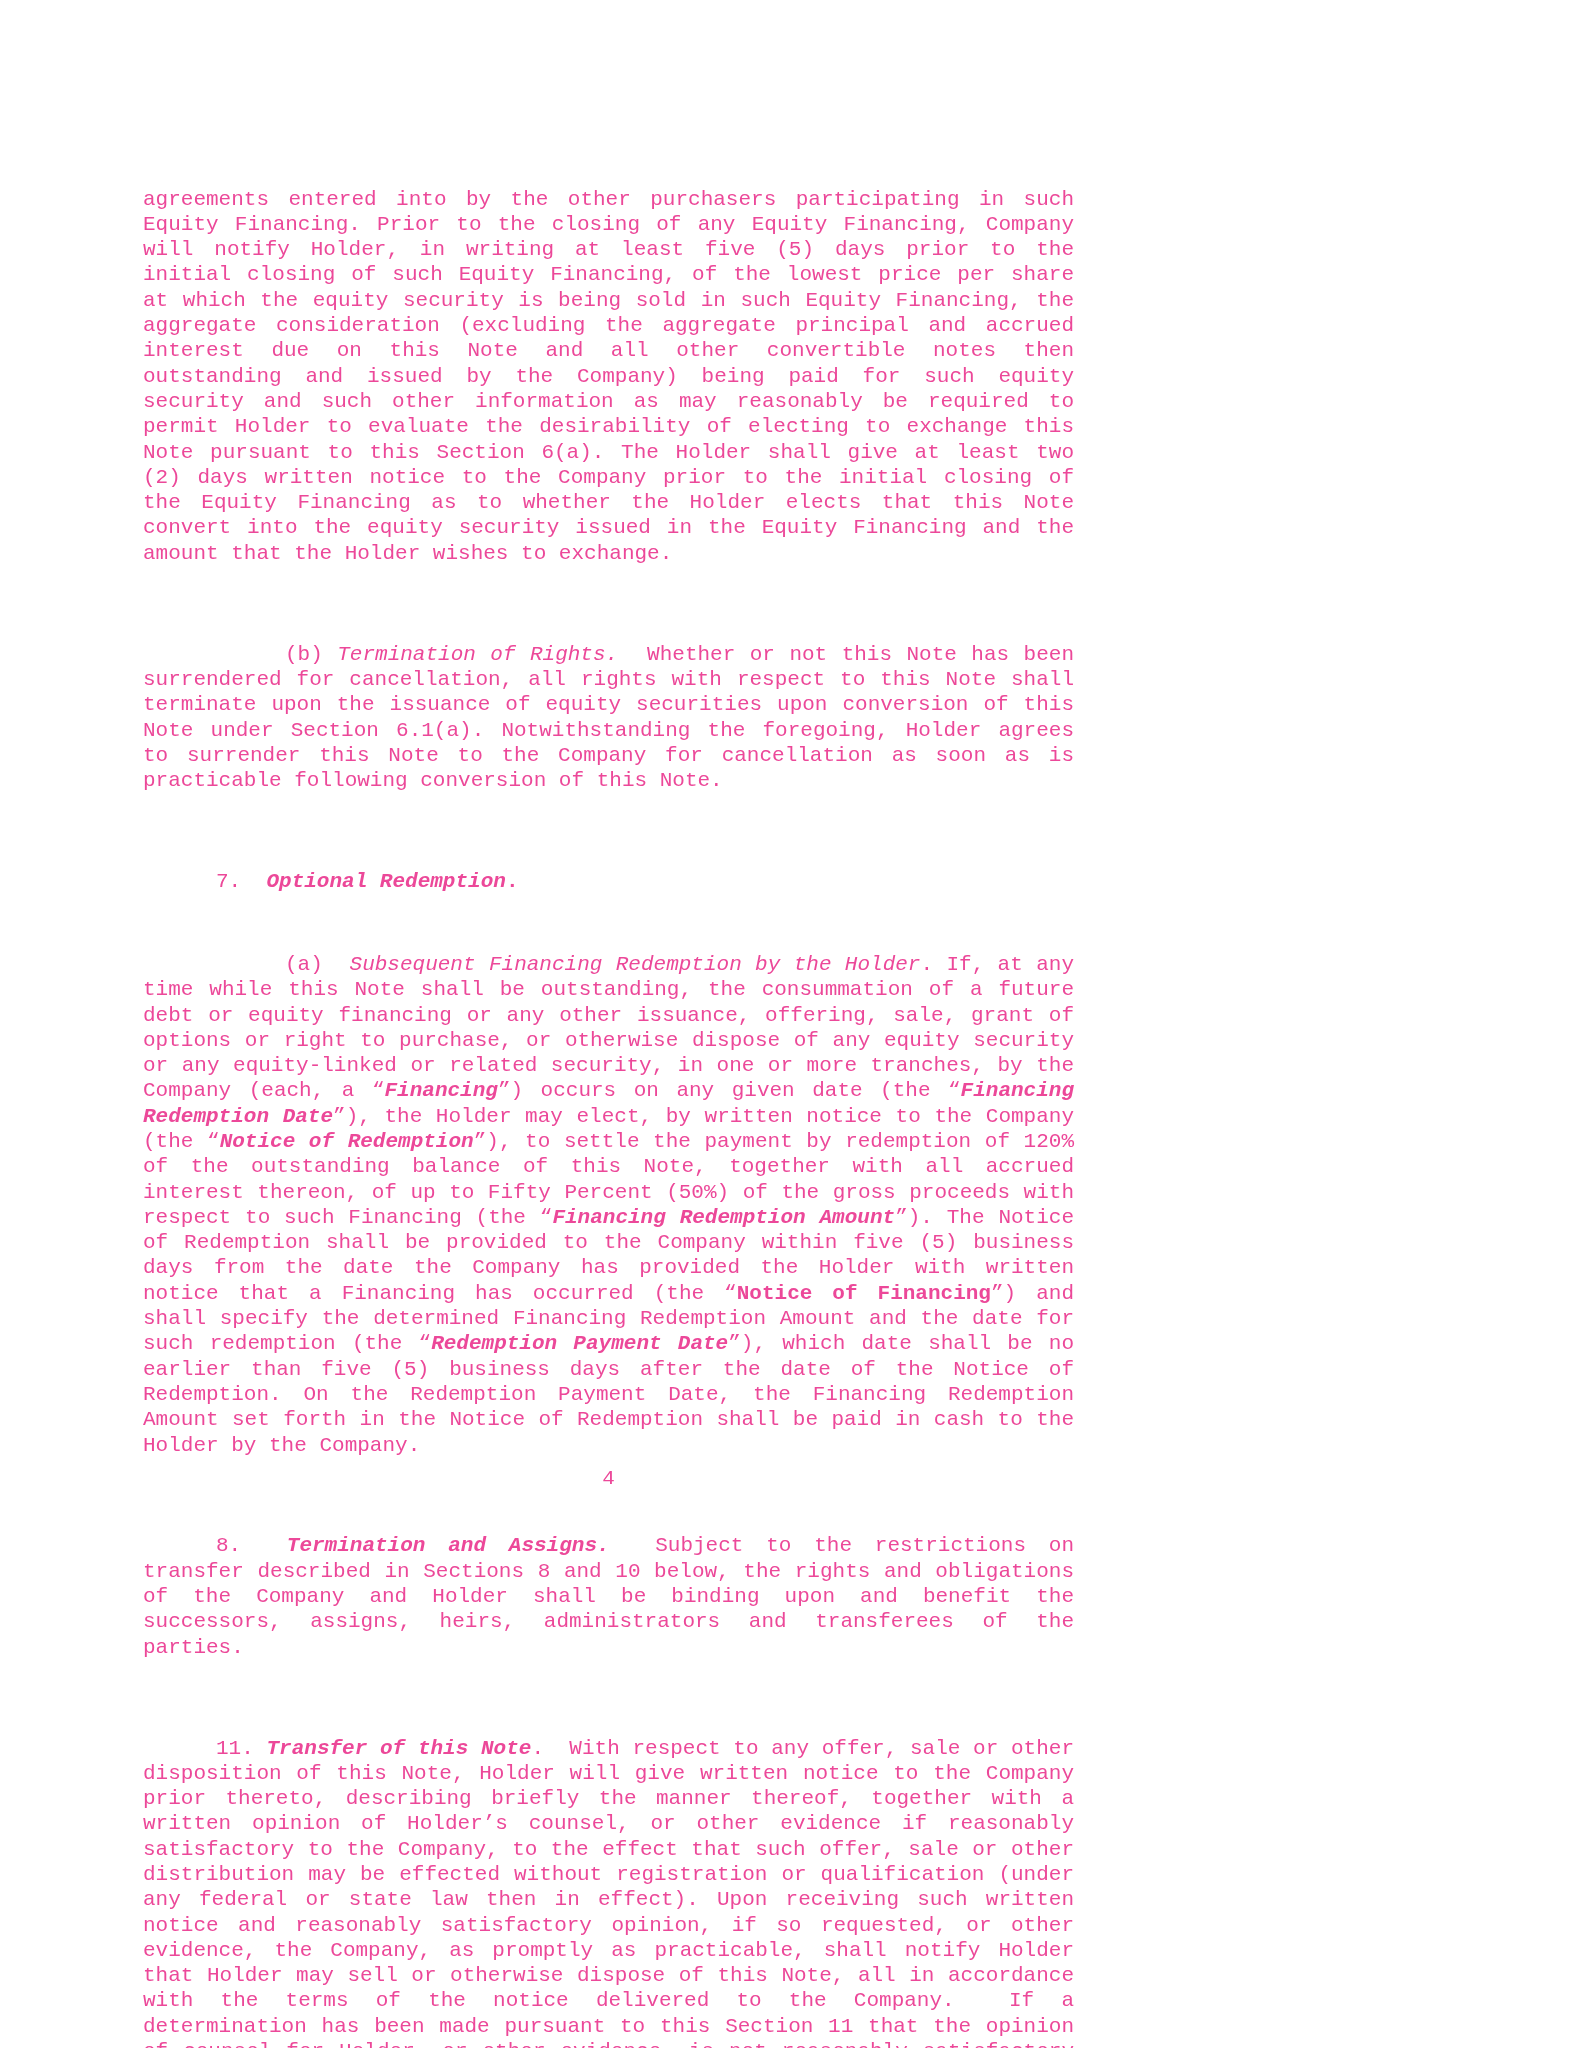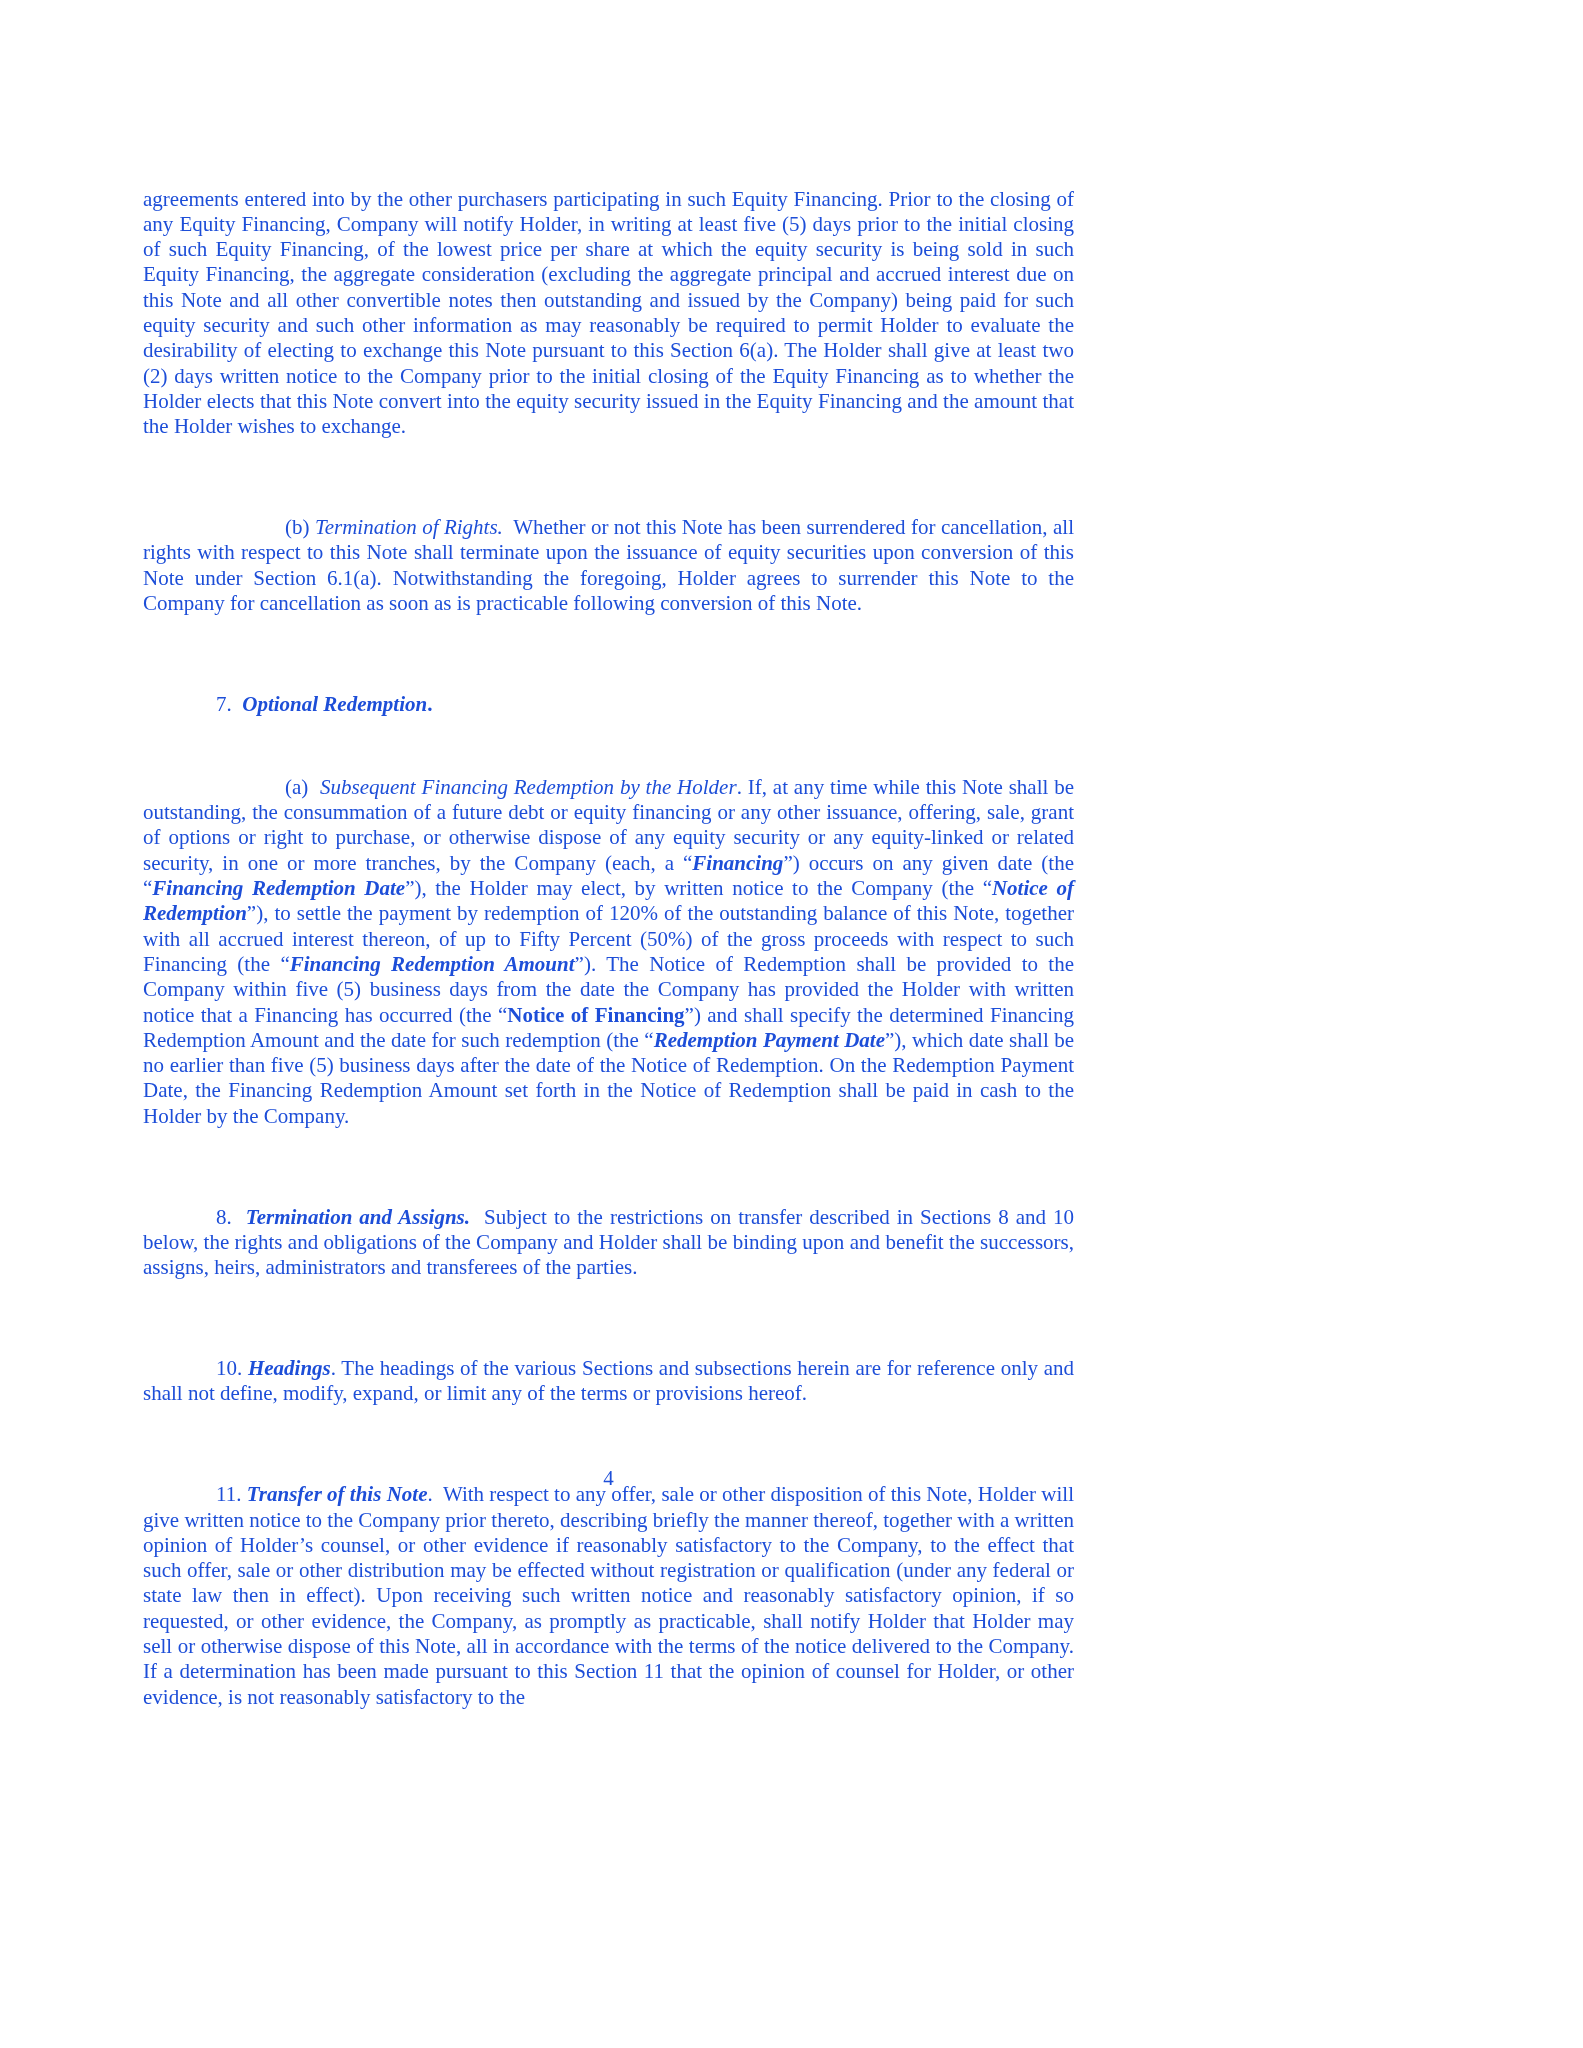--- a/index.html
+++ b/index.html
@@ -1,22 +1,22 @@
 <!DOCTYPE html>
 <html><head>
 <meta charset="utf-8">
 <style>
   html,body{margin:0;padding:0;background:#ffffff;}
   .page{
     position:relative;
     width:1583px;
     height:2048px;
     background:#ffffff;
-    color:#1d4ed8;
-    font-family:Liberation Serif, serif;
+    color:#ec4899;
+    font-family:Liberation Mono, monospace;
     overflow:hidden;
   }
   .content{
     position:absolute;
     left:143px;
     top:136px;
     width:931px;
     font-size:21px;
     line-height:25.3px;
     text-align:justify;
@@ -42,17 +42,16 @@
 </head>
 <body>
 
 <div class="page">
   <div class="content">
     <p class="para first"><span>agreements entered into by the other purchasers participating in such Equity Financing. Prior to the closing of any Equity Financing, Company will notify Holder, in writing at least five (5) days prior to the initial closing of such Equity Financing, of the lowest price per share at which the equity security is being sold in such Equity Financing, the aggregate consideration (excluding the aggregate principal and accrued interest due on this Note and all other convertible notes then outstanding and issued by the Company) being paid for such equity security and such other information as may reasonably be required to permit Holder to evaluate the desirability of electing to exchange this Note pursuant to this Section 6(a). The Holder shall give at least two (2) days written notice to the Company prior to the initial closing of the Equity Financing as to whether the Holder elects that this Note convert into the equity security issued in the Equity Financing and the amount that the Holder wishes to exchange.</span></p>
     <p class="para ind-2"><span>(b) </span><span class="i">Termination of Rights.</span><span>  Whether or not this Note has been surrendered for cancellation, all rights with respect to this Note shall terminate upon the issuance of equity securities upon conversion of this Note under Section 6.1(a). Notwithstanding the foregoing, Holder agrees to surrender this Note to the Company for cancellation as soon as is practicable following conversion of this Note.</span></p>
     <p class="para ind-1"><span>7.  </span><span class="b i">Optional Redemption</span><span class="b">.</span></p>
     <p class="para no-gap ind-2"><span>(a)  </span><span class="i">Subsequent Financing Redemption by the Holder</span><span>. If, at any time while this Note shall be outstanding, the consummation of a future debt or equity financing or any other issuance, offering, sale, grant of options or right to purchase, or otherwise dispose of any equity security or any equity-linked or related security, in one or more tranches, by the Company (each, a “</span><span class="b i">Financing</span><span>”) occurs on any given date (the “</span><span class="b i">Financing Redemption Date</span><span>”), the Holder may elect, by written notice to the Company (the “</span><span class="b i">Notice of Redemption</span><span>”), to settle the payment by redemption of 120% of the outstanding balance of this Note, together with all accrued interest thereon, of up to Fifty Percent (50%) of the gross proceeds with respect to such Financing (the “</span><span class="b i">Financing Redemption Amount</span><span>”). The Notice of Redemption shall be provided to the Company within five (5) business days from the date the Company has provided the Holder with written notice that a Financing has occurred (the “</span><span class="b">Notice of Financing</span><span>”) and shall specify the determined Financing Redemption Amount and the date for such redemption (the “</span><span class="b i">Redemption Payment Date</span><span>”), which date shall be no earlier than five (5) business days after the date of the Notice of Redemption. On the Redemption Payment Date, the Financing Redemption Amount set forth in the Notice of Redemption shall be paid in cash to the Holder by the Company.</span></p>
     <p class="para ind-1"><span>8.  </span><span class="b i">Termination and Assigns.</span><span>  Subject to the restrictions on transfer described in Sections 8 and 10 below, the rights and obligations of the Company and Holder shall be binding upon and benefit the successors, assigns, heirs, administrators and transferees of the parties.</span></p>
-    <p class="para ind-1"><span>10. </span><span class="b i">Headings</span><span>. The headings of the various Sections and subsections herein are for reference only and shall not define, modify, expand, or limit any of the terms or provisions hereof.</span></p>
     <p class="para ind-1"><span>11. </span><span class="b i">Transfer of this Note</span><span>.  With respect to any offer, sale or other disposition of this Note, Holder will give written notice to the Company prior thereto, describing briefly the manner thereof, together with a written opinion of Holder’s counsel, or other evidence if reasonably satisfactory to the Company, to the effect that such offer, sale or other distribution may be effected without registration or qualification (under any federal or state law then in effect). Upon receiving such written notice and reasonably satisfactory opinion, if so requested, or other evidence, the Company, as promptly as practicable, shall notify Holder that Holder may sell or otherwise dispose of this Note, all in accordance with the terms of the notice delivered to the Company.  If a determination has been made pursuant to this Section 11 that the opinion of counsel for Holder, or other evidence, is not reasonably satisfactory to the</span></p>
   </div>
   <div class="footer">4</div>
 </div>
 
 </body></html>

